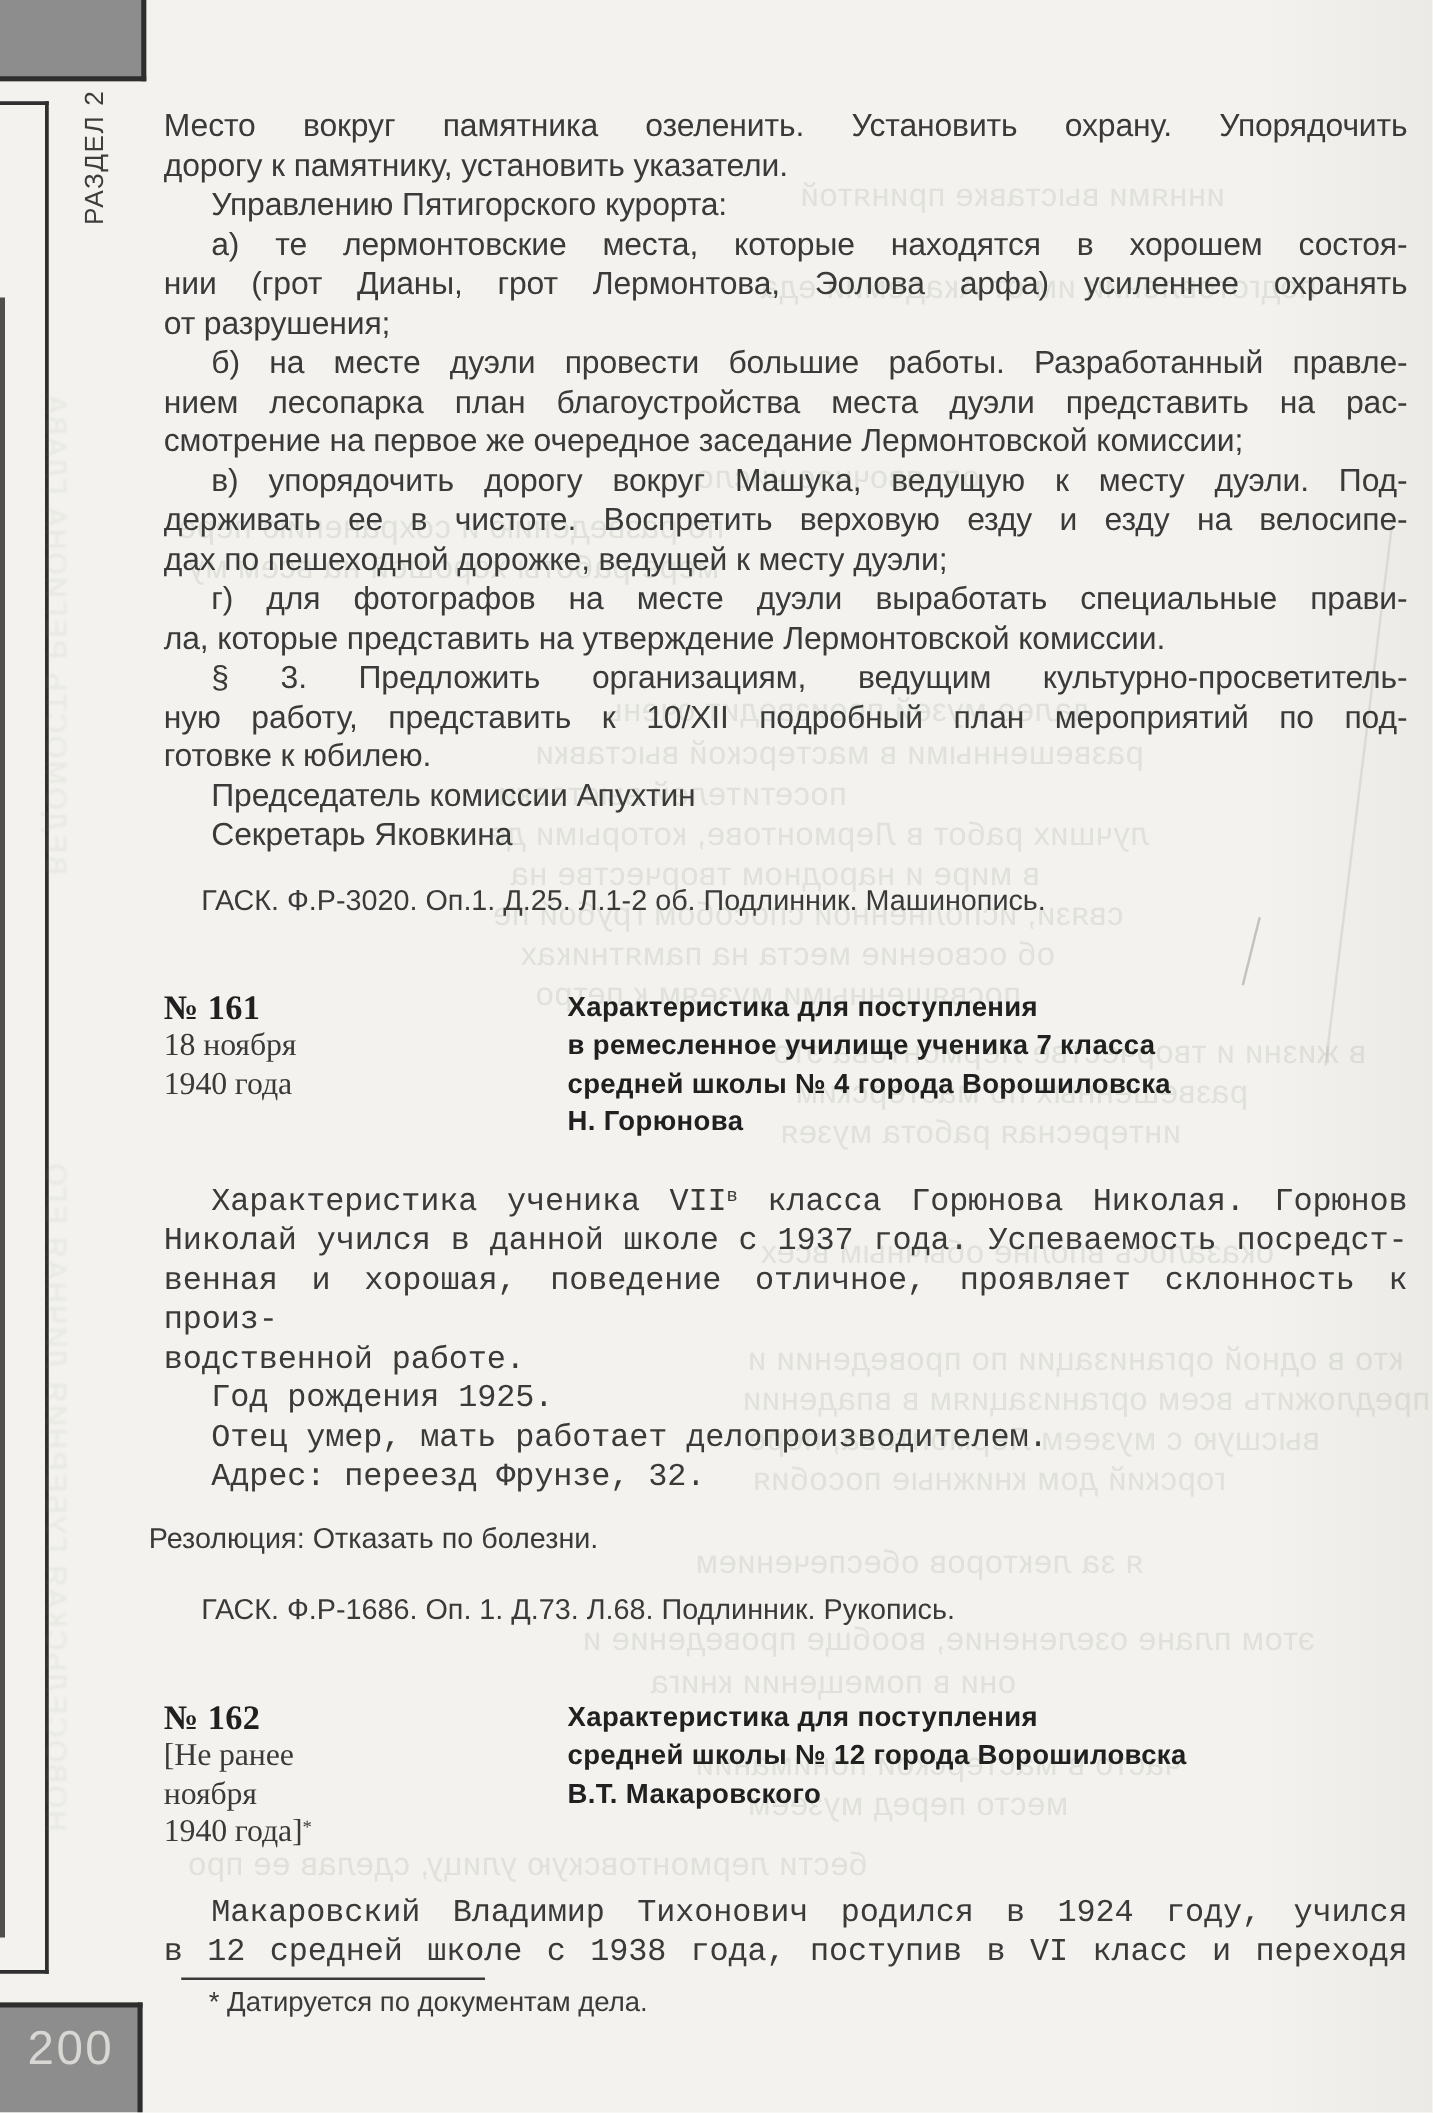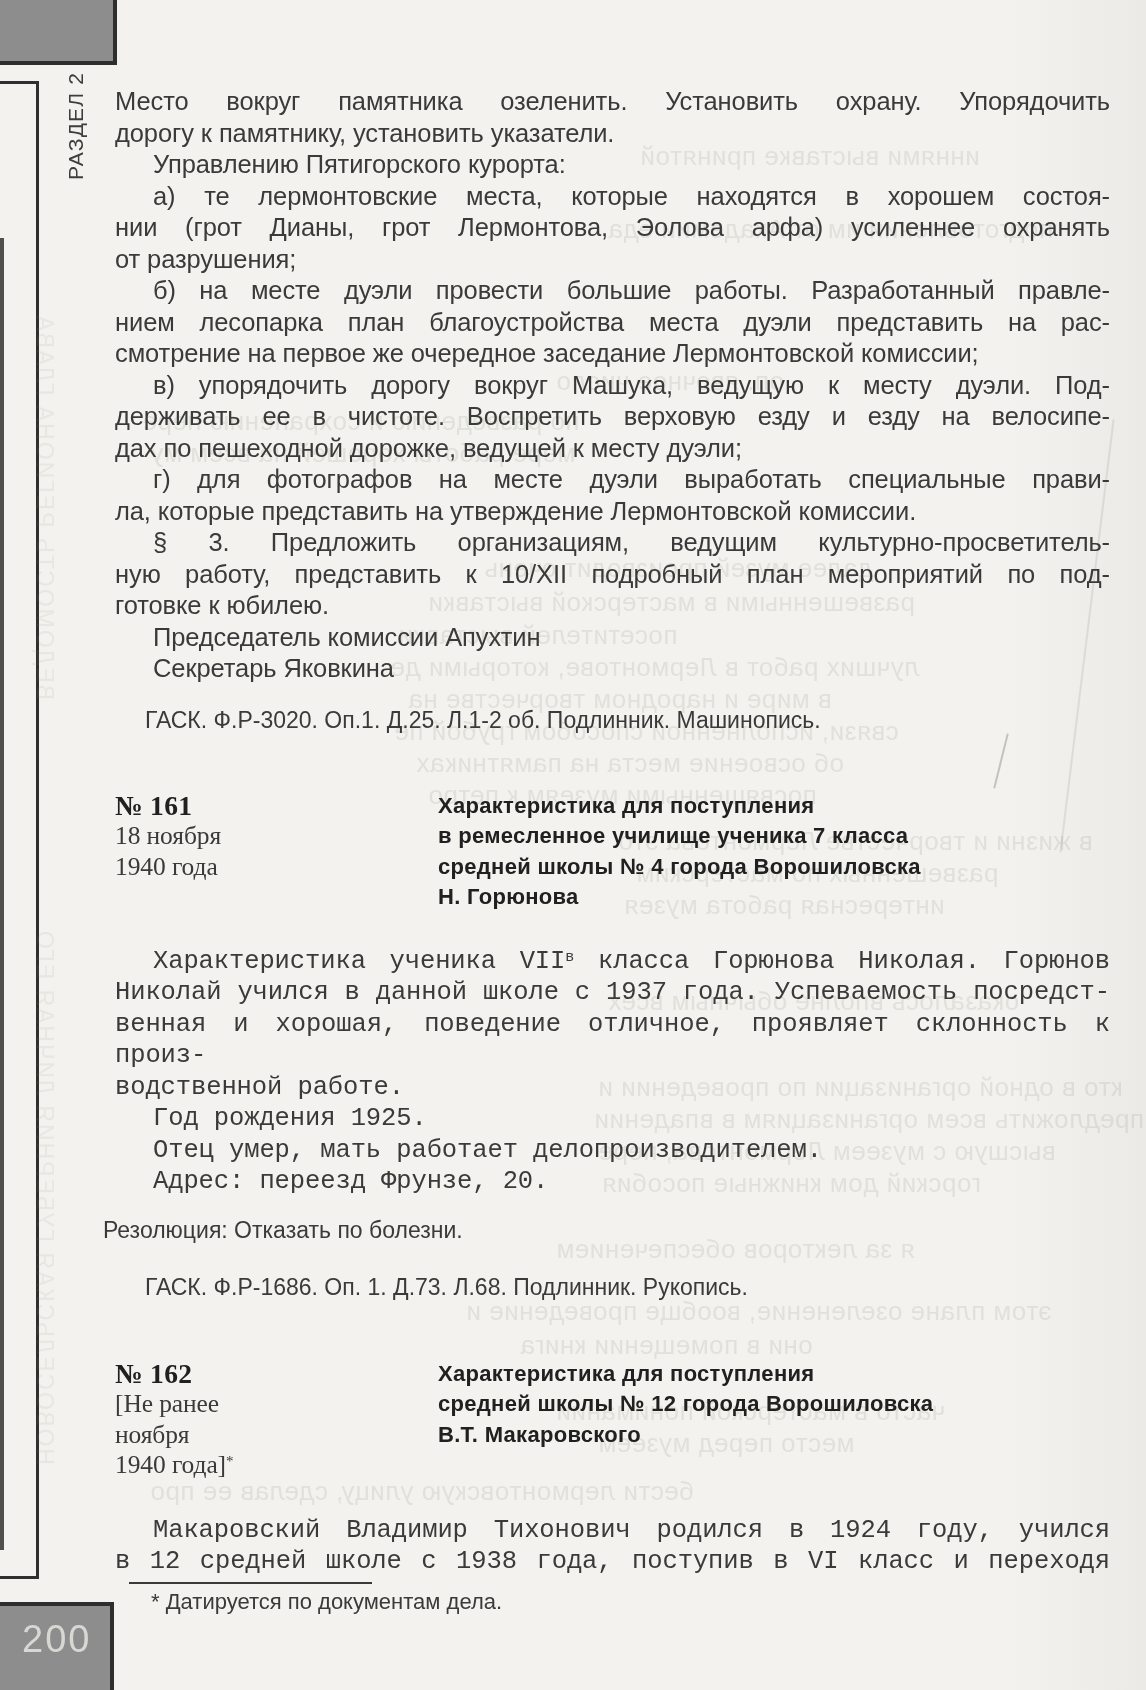--- a/index.html
+++ b/index.html
@@ -30,21 +30,21 @@
   
   .ghost-layer{position:absolute; inset:0; z-index:1; pointer-events:none;}
   .ghost{position:absolute; transform:scaleX(-1); color:#77836f; opacity:.15;
     font-size:26px; letter-spacing:.5px; filter:blur(.6px); white-space:nowrap;}
   .ghost-v{position:absolute; transform:rotate(-90deg) scaleY(-1); transform-origin:0 0;
     color:#8a937f; opacity:.11; font-size:23px; letter-spacing:2px; filter:blur(.7px); white-space:nowrap;}
   .scratch{position:absolute; background:#6d6a62; opacity:.35; width:2px;}
   .scratch.s1{left:1000px; top:733px; height:56px; transform:rotate(14deg);}
   .scratch.s2{left:1086px; top:418px; height:436px; transform:rotate(7deg); opacity:.14; width:1.5px;}
   
-  .content{position:absolute; left:115px; top:86px; width:995px; z-index:2;
+  .content{position:absolute; left:131px; top:86px; width:995px; z-index:2;
     font-size:25.5px; line-height:31.5px; letter-spacing:-0.1px;}
   .ln{text-align:justify; text-align-last:justify; -moz-text-align-last:justify;}
   .ln.fin{text-align-last:left; -moz-text-align-last:left;}
   .ln.ind{padding-left:38px;}
   sup{font-size:15px; line-height:0; vertical-align:7px; letter-spacing:0;}
   .archive{font-size:23px; line-height:28px; padding-left:30px; margin:0; letter-spacing:0;}
   #arch160{margin-top:21px;}
   #arch161{margin-top:29px;}
   .doc-header{display:flex;}
   #hdr161{margin-top:57px;}
@@ -149,21 +149,21 @@
         </div>
     </section>
 
     <div class="doc-body" id="body161">
         <div class="ln ind"><span>Характеристика ученика VII</span><sup>в</sup><span> класса Горюнова Николая. Горюнов</span></div>
         <div class="ln">Николай учился в данной школе с 1937 года. Успеваемость посредст-</div>
         <div class="ln">венная и хорошая, поведение отличное, проявляет склонность к произ-</div>
         <div class="ln fin">водственной работе.</div>
         <div class="ln ind fin">Год рождения 1925.</div>
         <div class="ln ind fin">Отец умер, мать работает делопроизводителем.</div>
-        <div class="ln ind fin">Адрес: переезд Фрунзе, 20.</div>
+        <div class="ln ind fin">Адрес: переезд Фрунзе, 32.</div>
       </div>
     <p class="resolution">Резолюция: Отказать по болезни.</p>
     <p class="archive" id="arch161">ГАСК. Ф.Р-1686. Оп. 1. Д.73. Л.68. Подлинник. Рукопись.</p>
 
     <section class="doc-header" id="hdr162">
       <div class="dh-left">
         <div class="doc-number">№ 162</div>
         <div id="dates162">
             <div class="dl">[Не ранее</div>
             <div class="dl">ноября</div>

